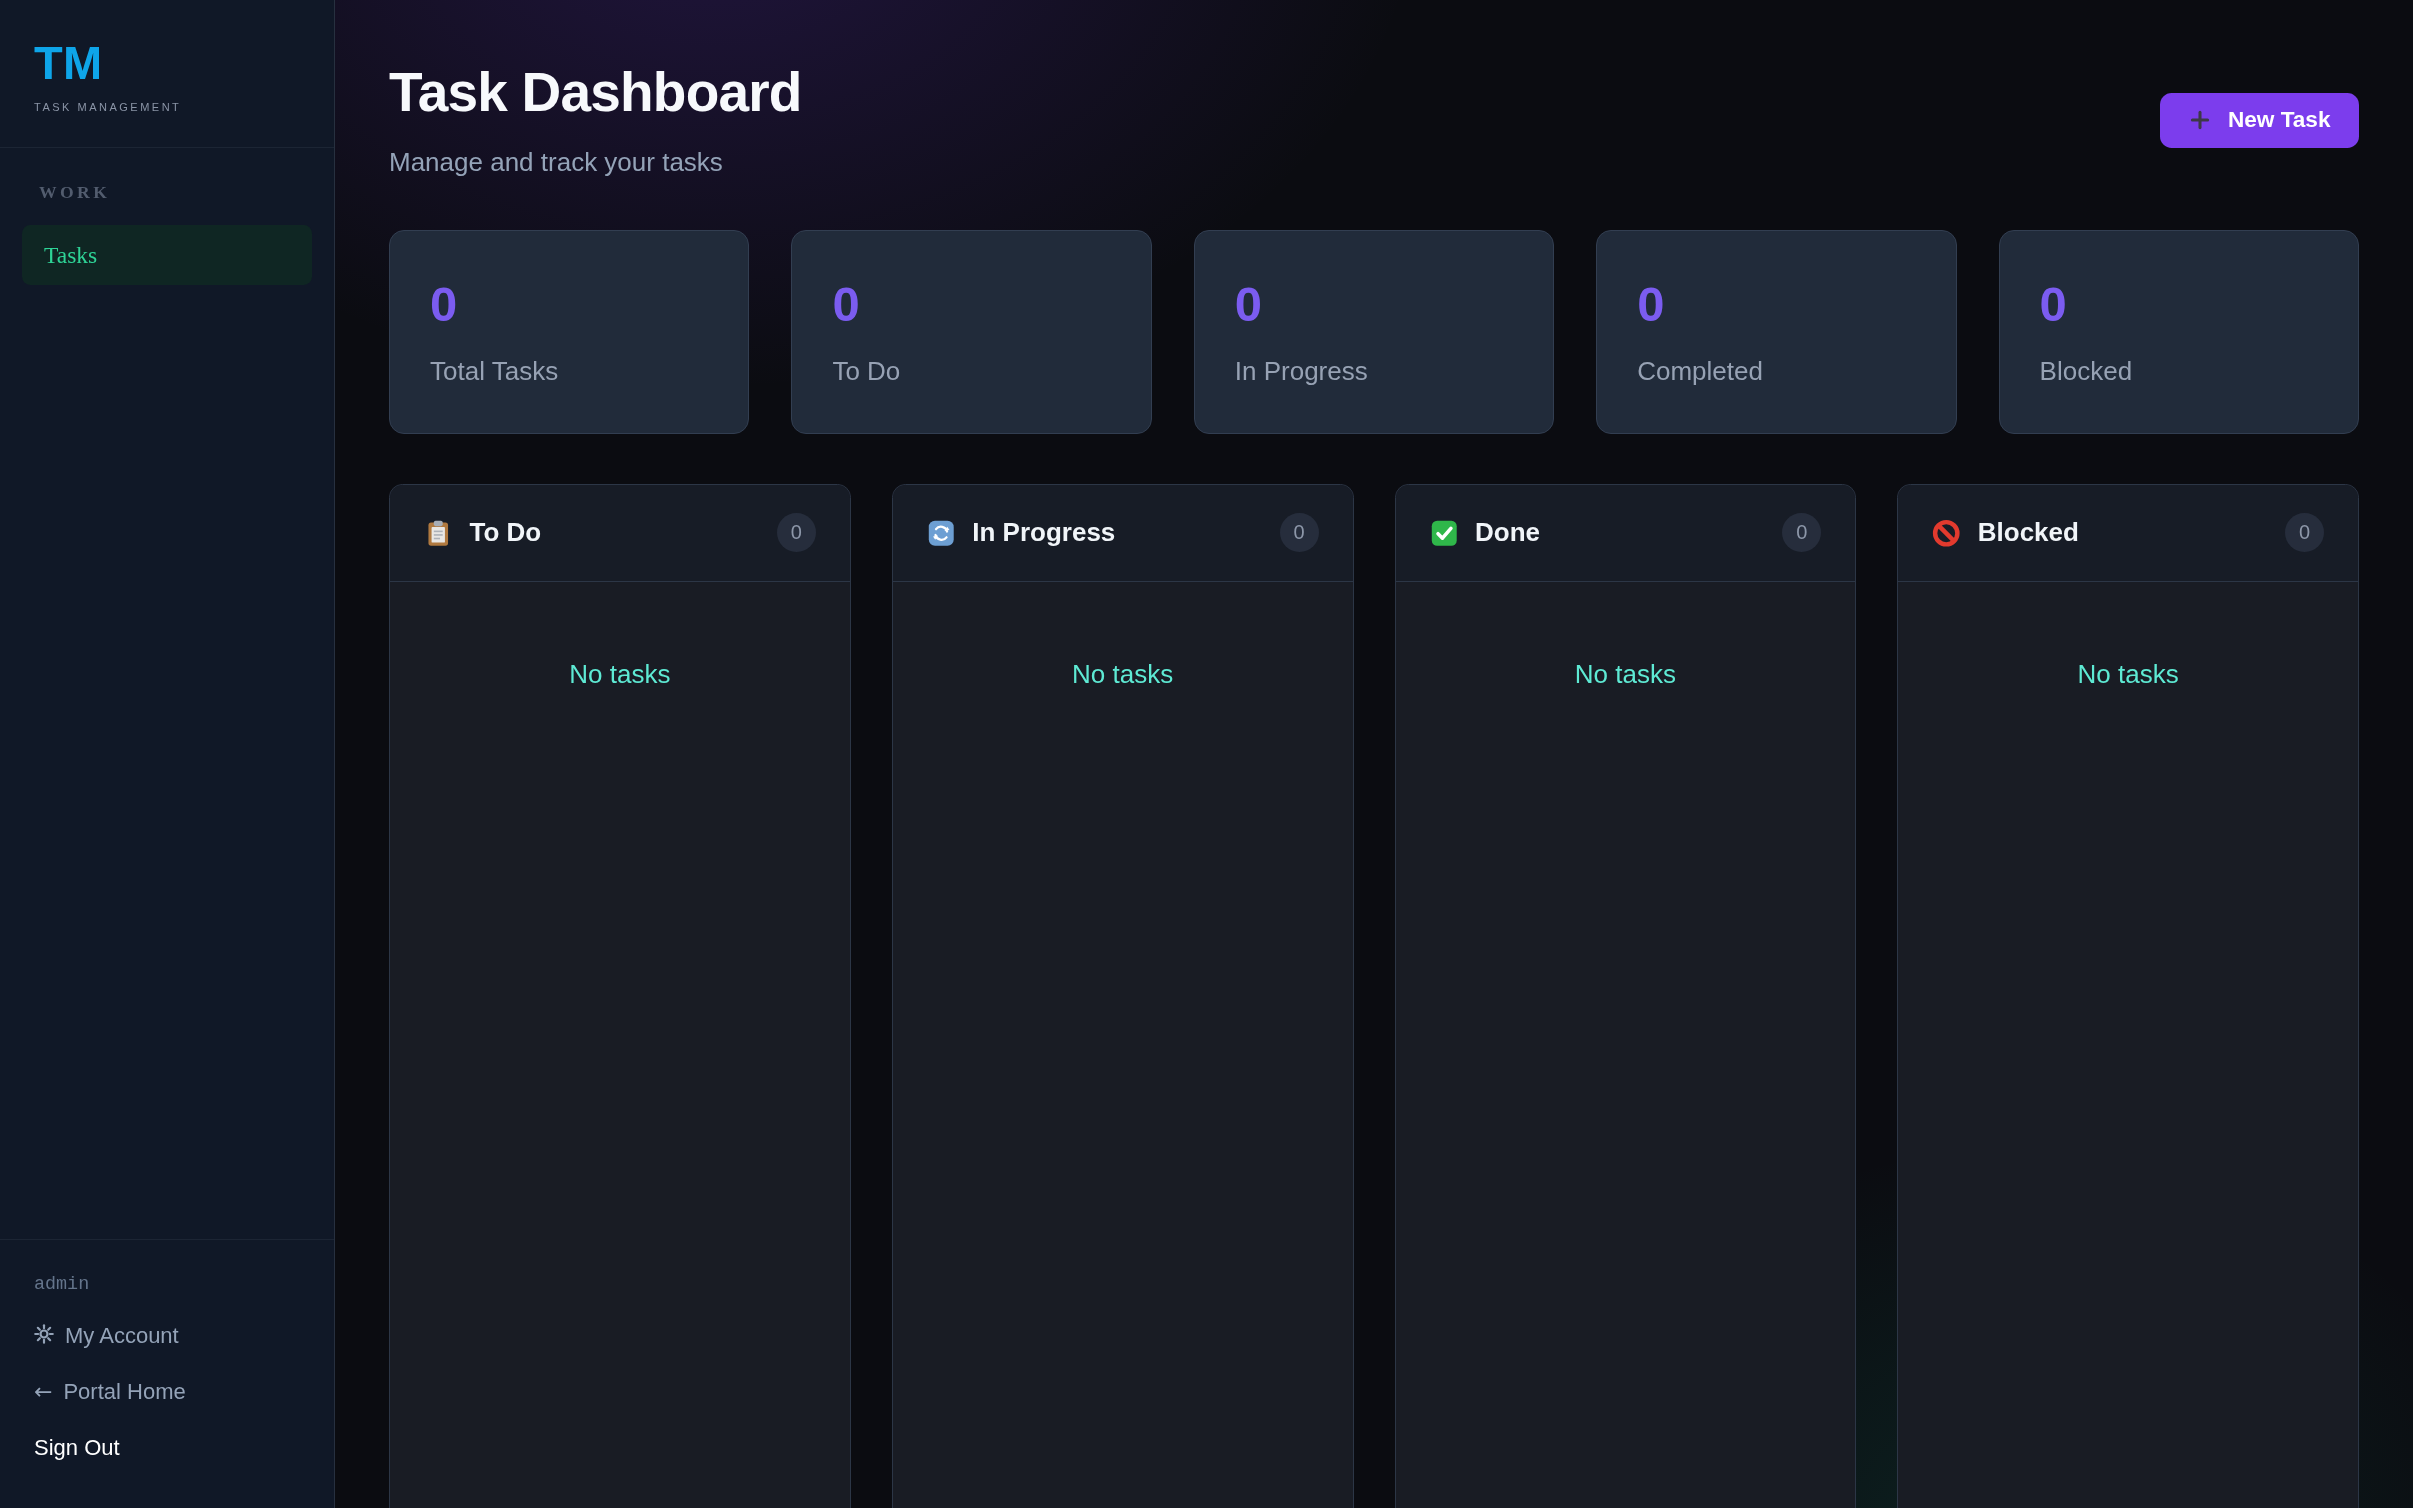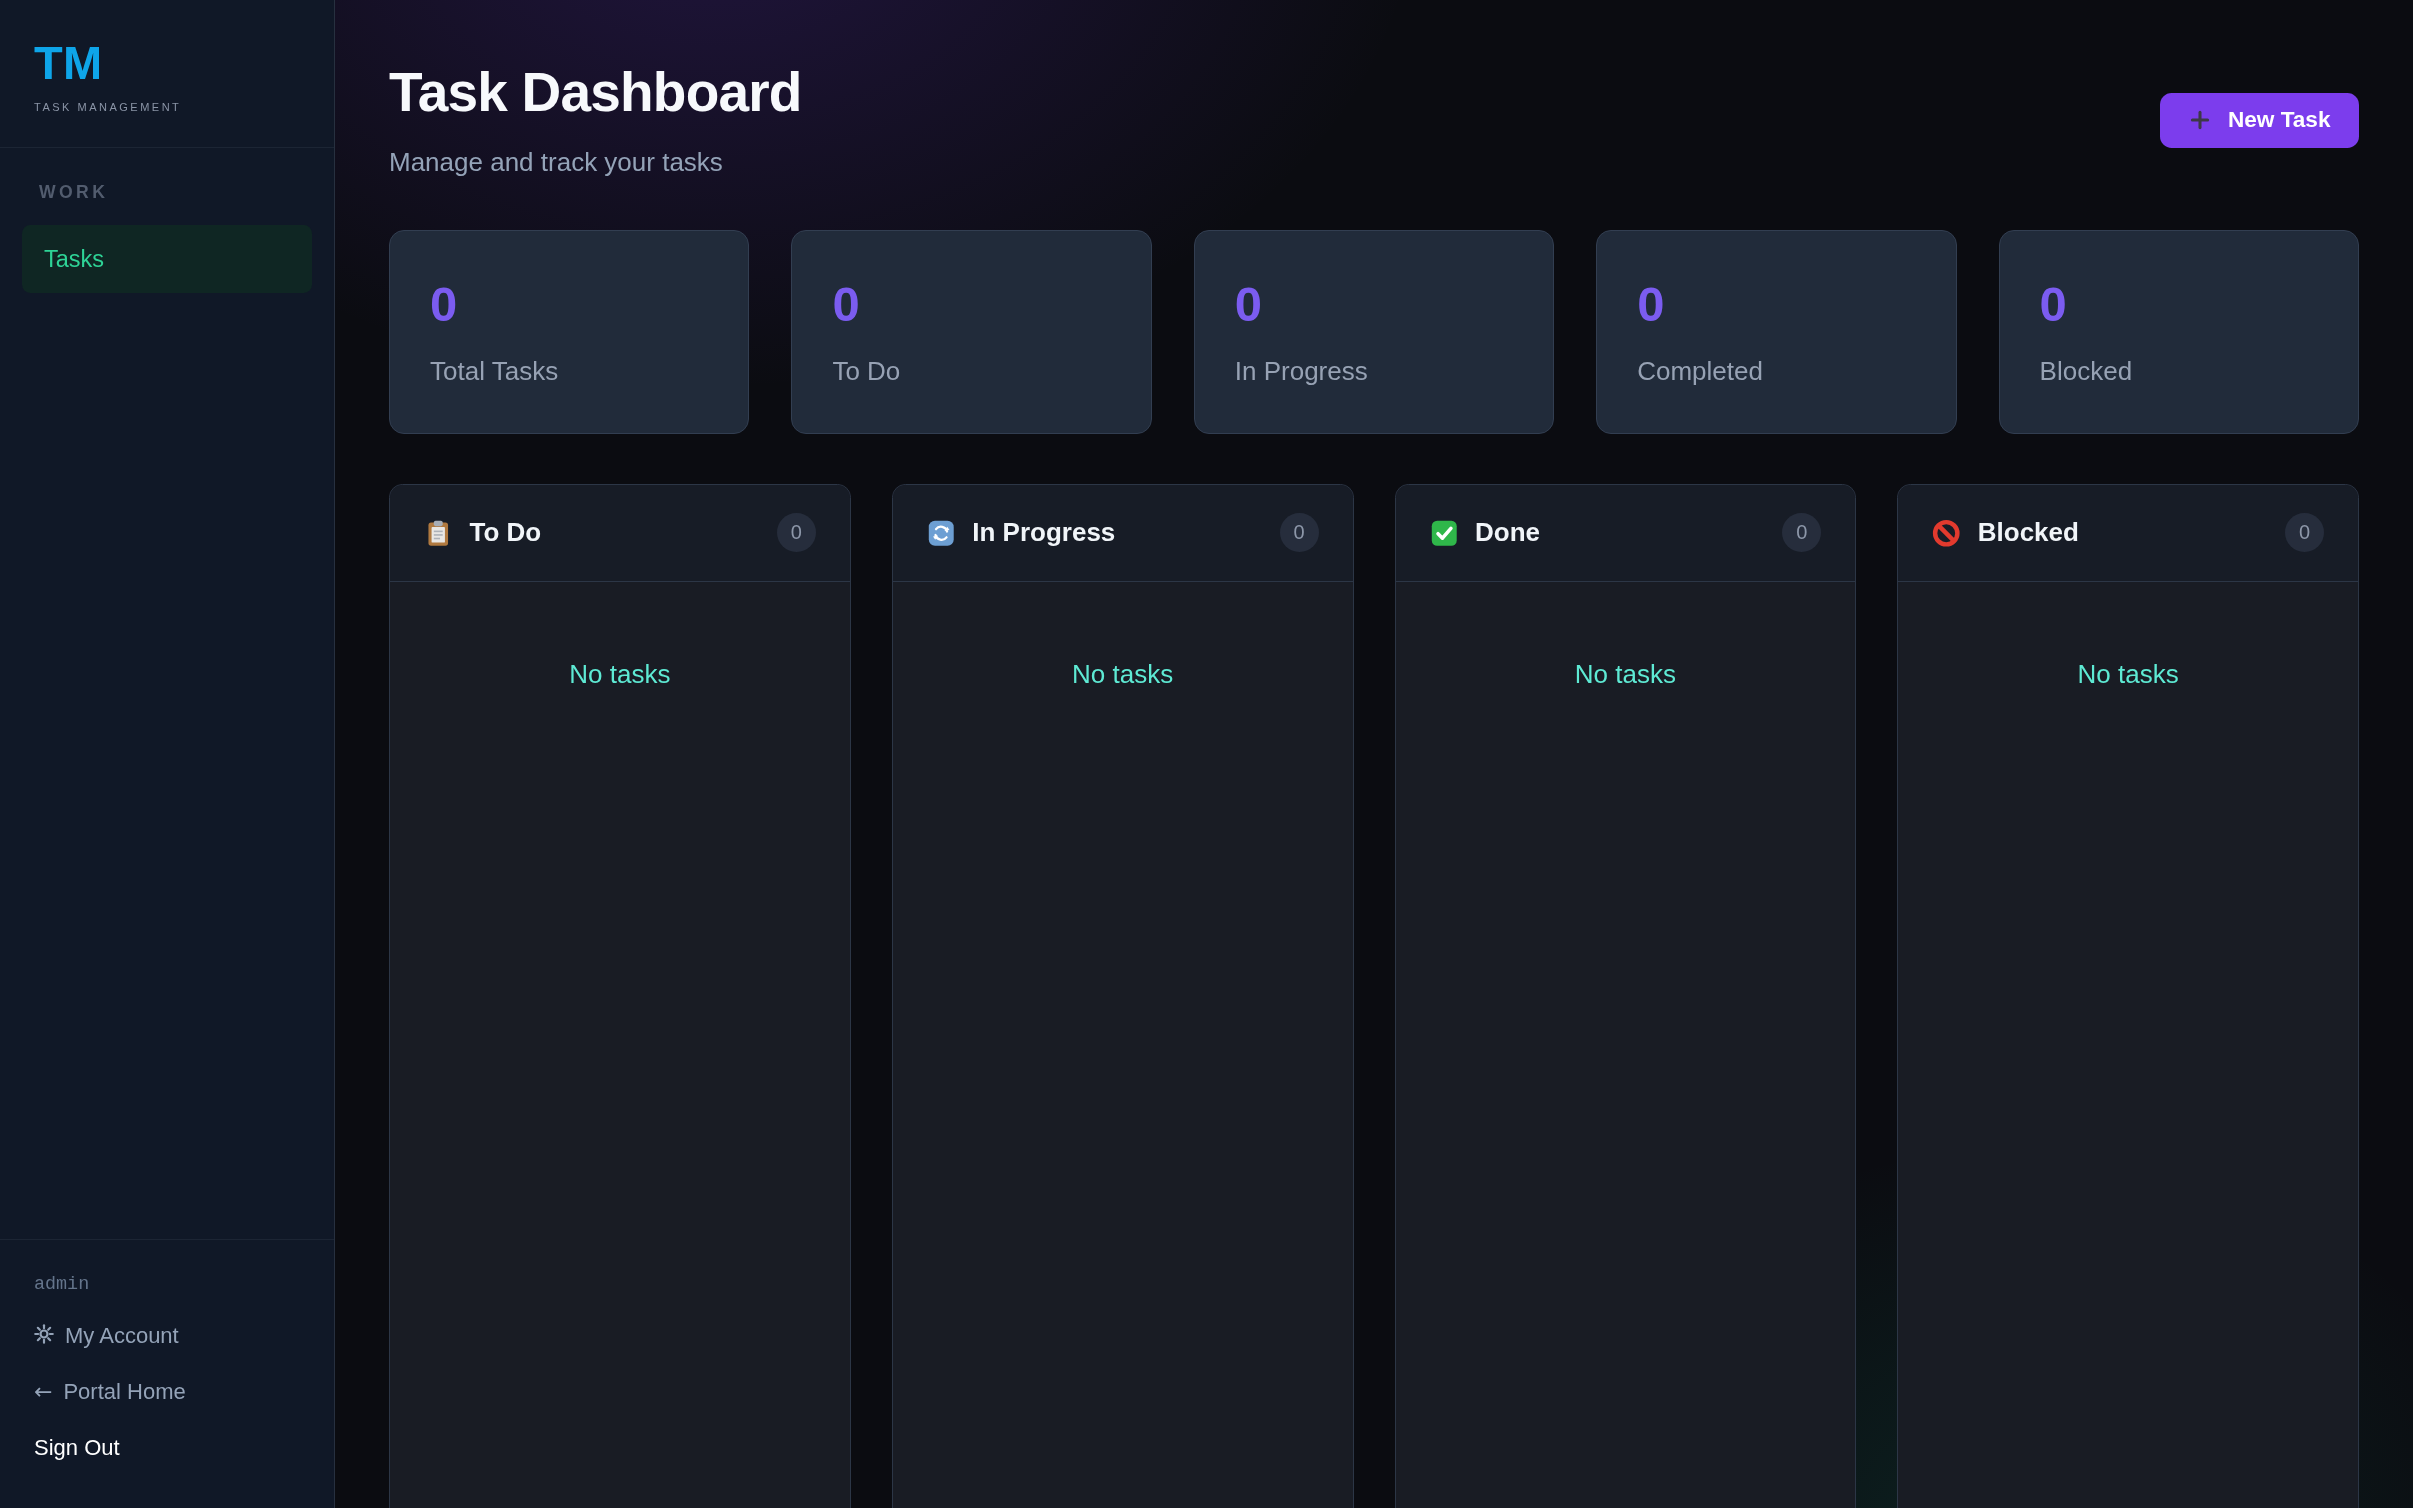--- a/index.html
+++ b/index.html
@@ -46,32 +46,33 @@
 
   .logo-subtitle {
     margin-top: 15px;
     font-size: 11px;
     letter-spacing: 2.5px;
     color: #8a94a6;
   }
 
   .sidebar-nav {
     padding: 34px 22px 0 22px;
+    font-family: Liberation Serif, serif;
   }
 
   .nav-section-label {
     font-size: 17.6px;
     font-weight: 700;
     letter-spacing: 3.4px;
     color: #525c6e;
     margin: 0 17px 22px 17px;
   }
 
   .nav-item {
-    height: 68px;
+    height: 60px;
     display: flex;
     align-items: center;
     padding: 0 22px;
     border-radius: 8.4px;
     font-size: 23.5px;
     color: #94a3b8;
     cursor: pointer;
     margin-bottom: 5px;
   }
 

